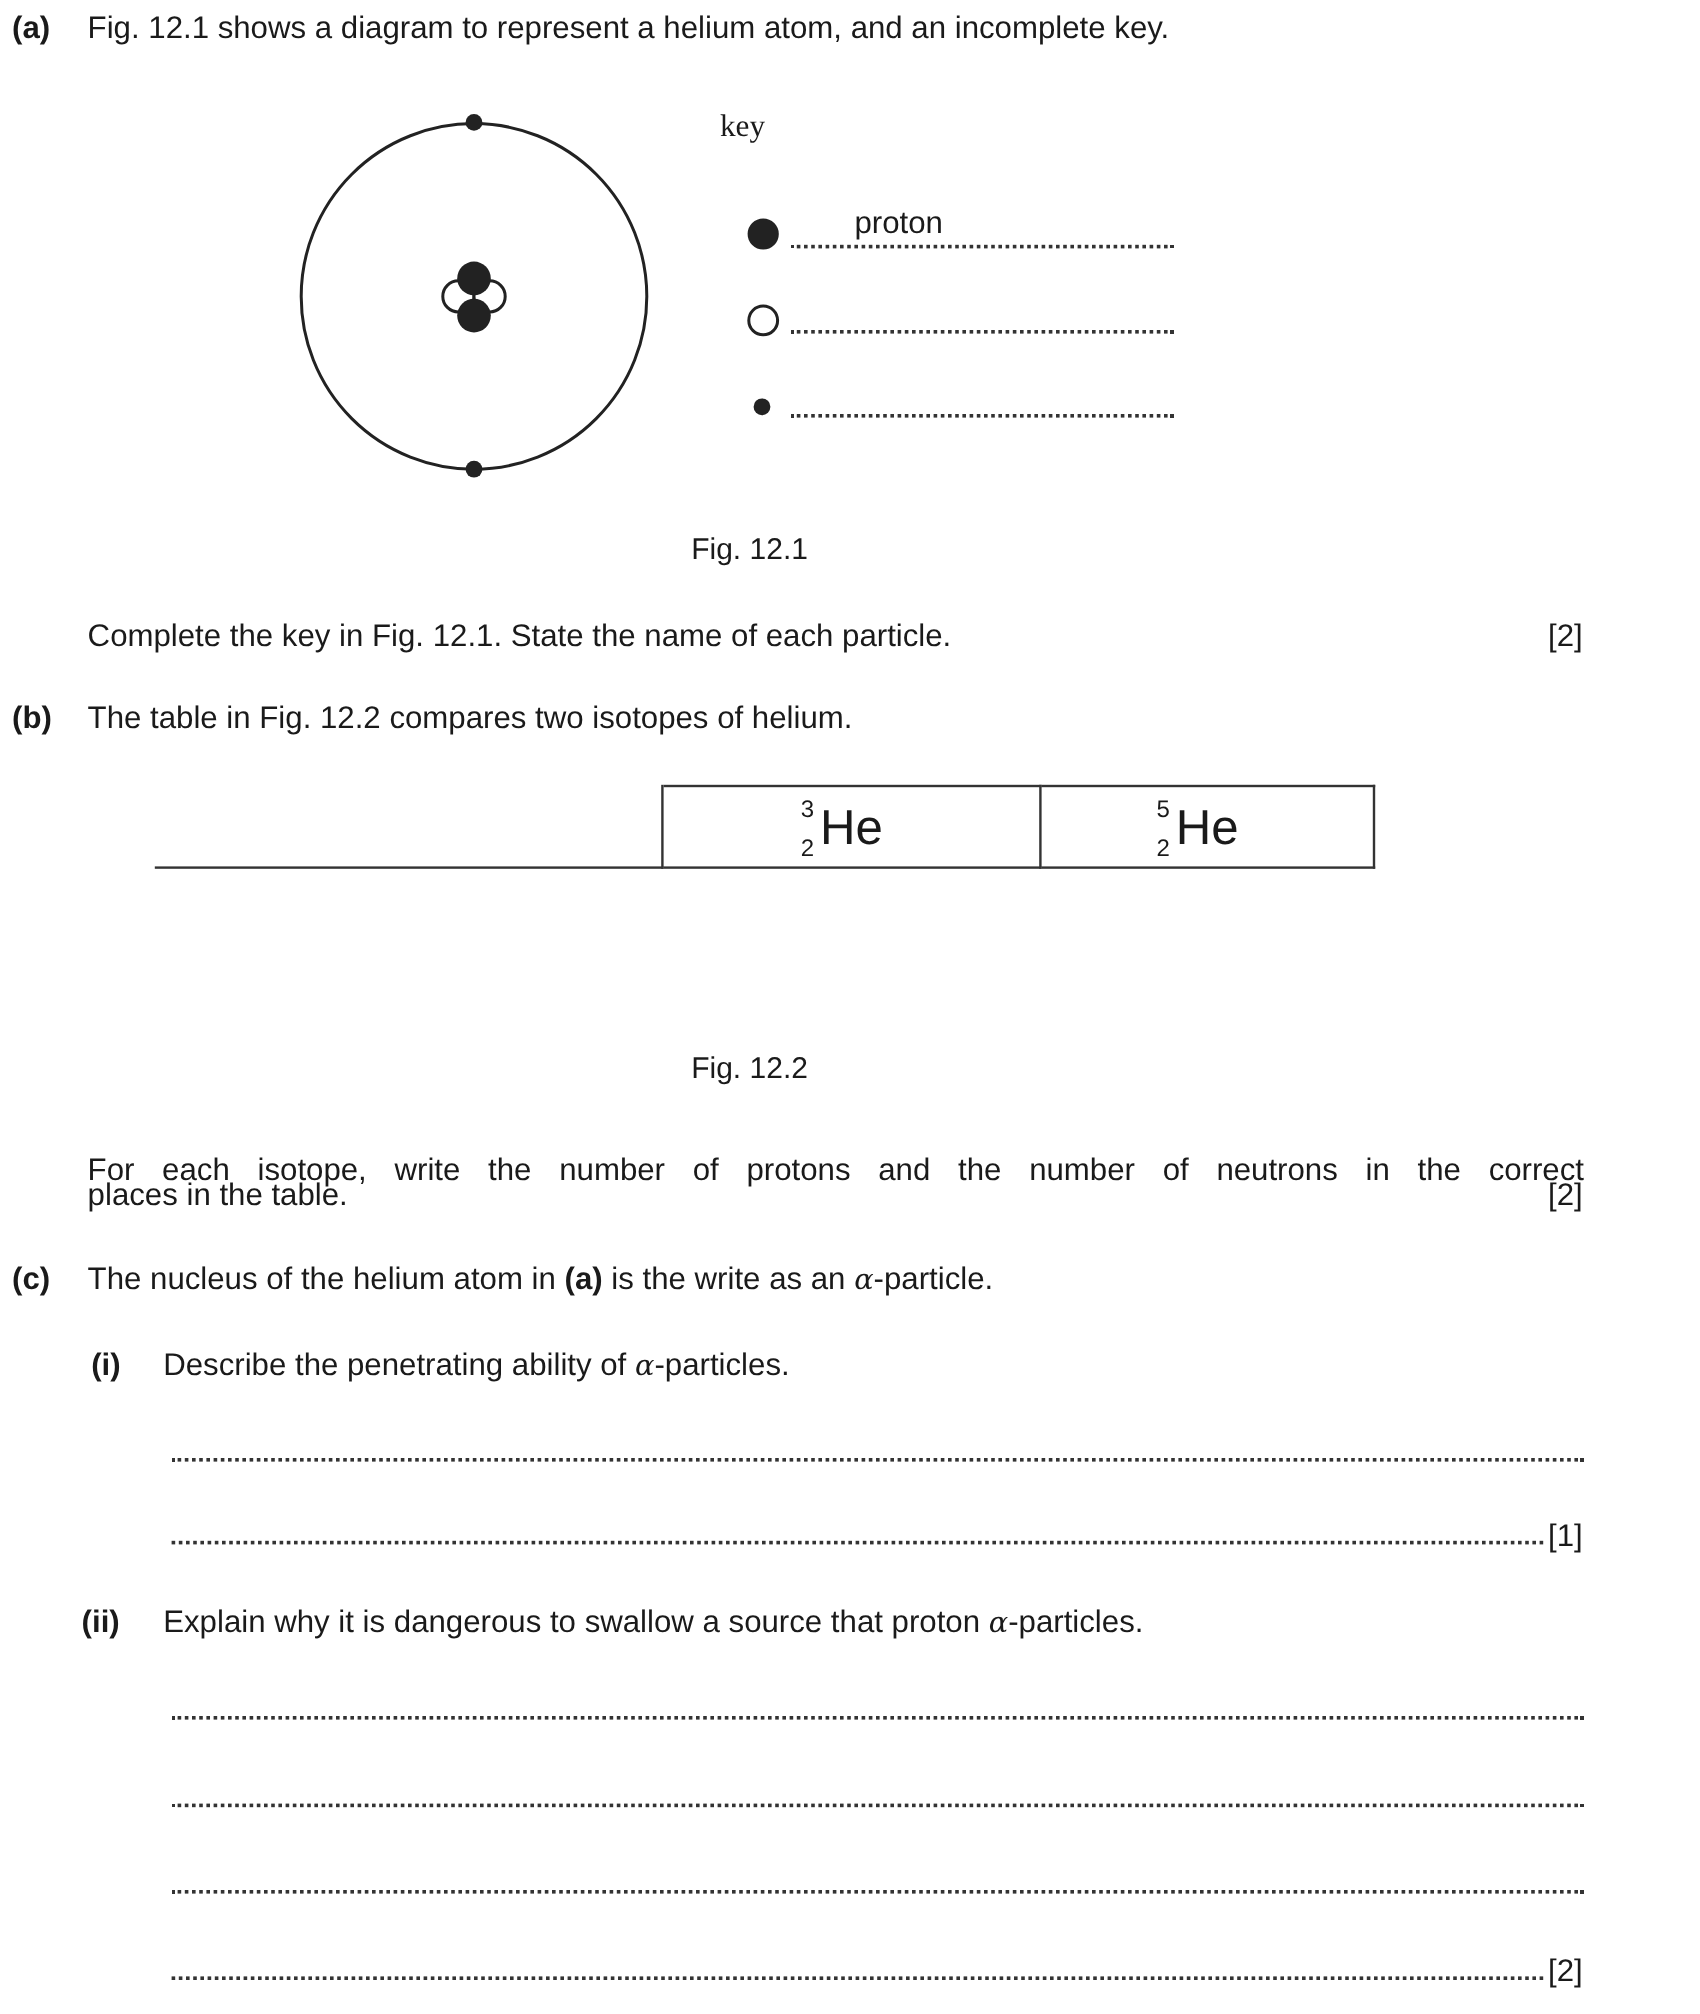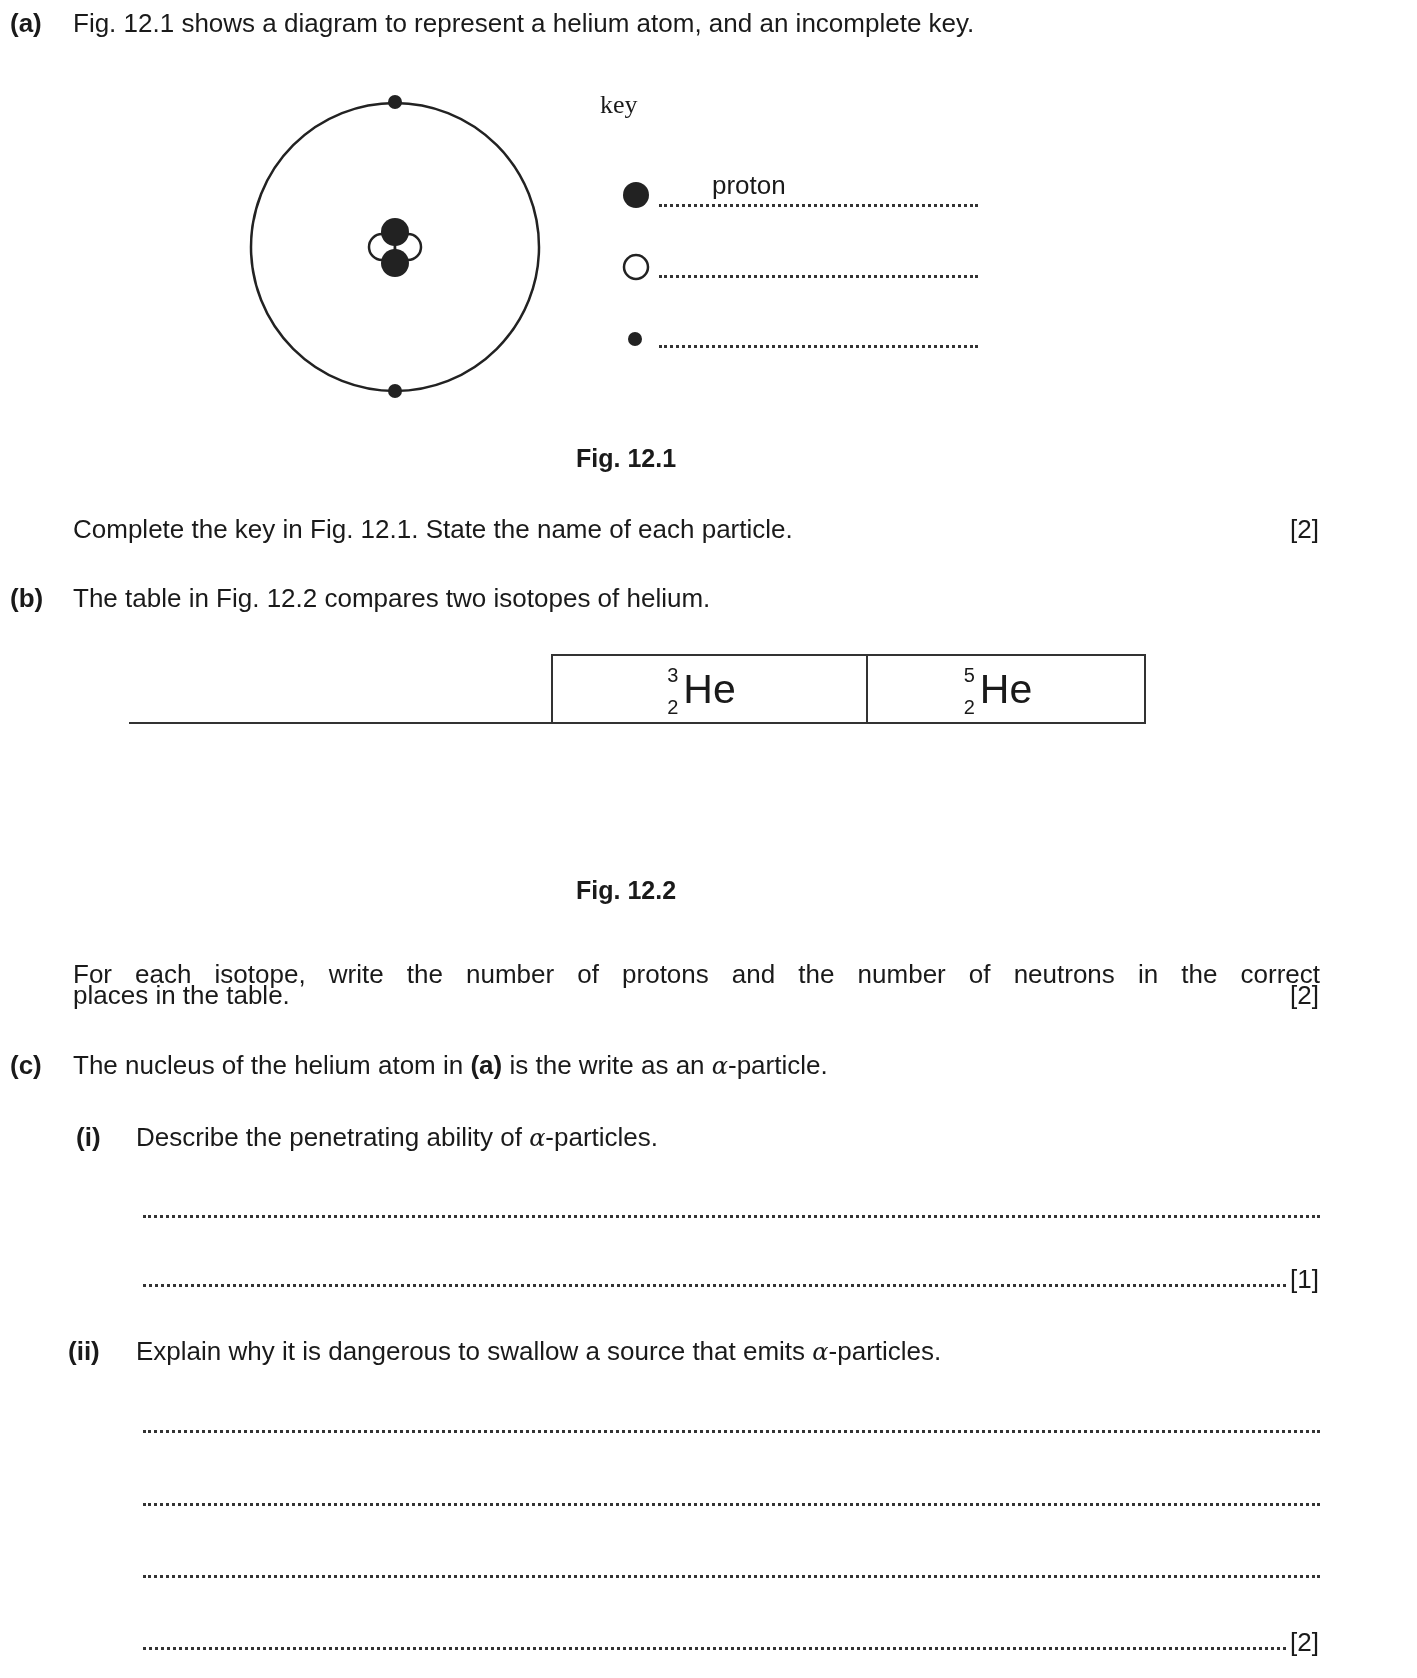--- a/index.html
+++ b/index.html
@@ -2,21 +2,21 @@
 <html><head>
 <meta charset="utf-8">
 <style>
   html, body { margin:0; padding:0; background:#ffffff; }
   body { width:1417px; height:1678px; position:relative; overflow:hidden;
          font-family:"Liberation Sans", sans-serif; color:#1a1a1a; font-size:26px; }
   .abs { position:absolute; white-space:nowrap; }
   .lbl { font-weight:bold; }
   .bold { font-weight:bold; }
   .dots { position:absolute; border-bottom:3px dotted #333; height:0; }
-  .figcap { font-weight:bold; font-size:25px; }
+  .figcap { font-weight:normal; font-size:25px; }
   table.iso { position:absolute; left:129px; top:654px; border-collapse:collapse; font-size:27px; }
   table.iso td { border:2px solid #333; text-align:center; height:58px; }
   table.iso td.blank-corner { border-top:none; border-left:none; }
   .nuc { font-size:41px; position:relative; display:inline-block; }
   .nuc .sup { position:absolute; font-size:20px; left:-16px; top:-2px; }
   .nuc .sub { position:absolute; font-size:20px; left:-16px; top:30px; }
   .justify { text-align:justify; text-align-last:justify; white-space:normal; }
   .alpha { font-family:"DejaVu Serif", serif; font-style:italic; font-size:24px; }
 </style>
 </head>
@@ -86,18 +86,18 @@
 <div class="abs lbl" style="left:10px;top:1050px;">(c)</div>
 <div class="abs" style="left:73px;top:1050px;"><span>The nucleus of the helium atom in </span><span class="bold">(a)</span><span> is the write as an </span><span class="alpha">α</span><span>-particle.</span></div>
 
 <div class="abs lbl" style="left:76px;top:1122px;">(i)</div>
 <div class="abs" style="left:136px;top:1122px;"><span>Describe the penetrating ability of </span><span class="alpha">α</span><span>-particles.</span></div>
 <div class="dots" style="left:143px;top:1215px;width:1177px;"></div>
 <div class="dots" style="left:143px;top:1284px;width:1143px;"></div>
 <div class="abs" style="left:1290px;top:1264px;">[1]</div>
 
 <div class="abs lbl" style="left:68px;top:1336px;">(ii)</div>
-<div class="abs" style="left:136px;top:1336px;"><span>Explain why it is dangerous to swallow a source that emits </span><span class="alpha">α</span><span>-particles.</span></div>
+<div class="abs" style="left:136px;top:1336px;"><span>Explain why it is dangerous to swallow a source that proton </span><span class="alpha">α</span><span>-particles.</span></div>
 <div class="dots" style="left:143px;top:1430px;width:1177px;"></div>
 <div class="dots" style="left:143px;top:1503px;width:1177px;"></div>
 <div class="dots" style="left:143px;top:1575px;width:1177px;"></div>
 <div class="dots" style="left:143px;top:1647px;width:1143px;"></div>
 <div class="abs" style="left:1290px;top:1627px;">[2]</div>
 
 </body></html>

